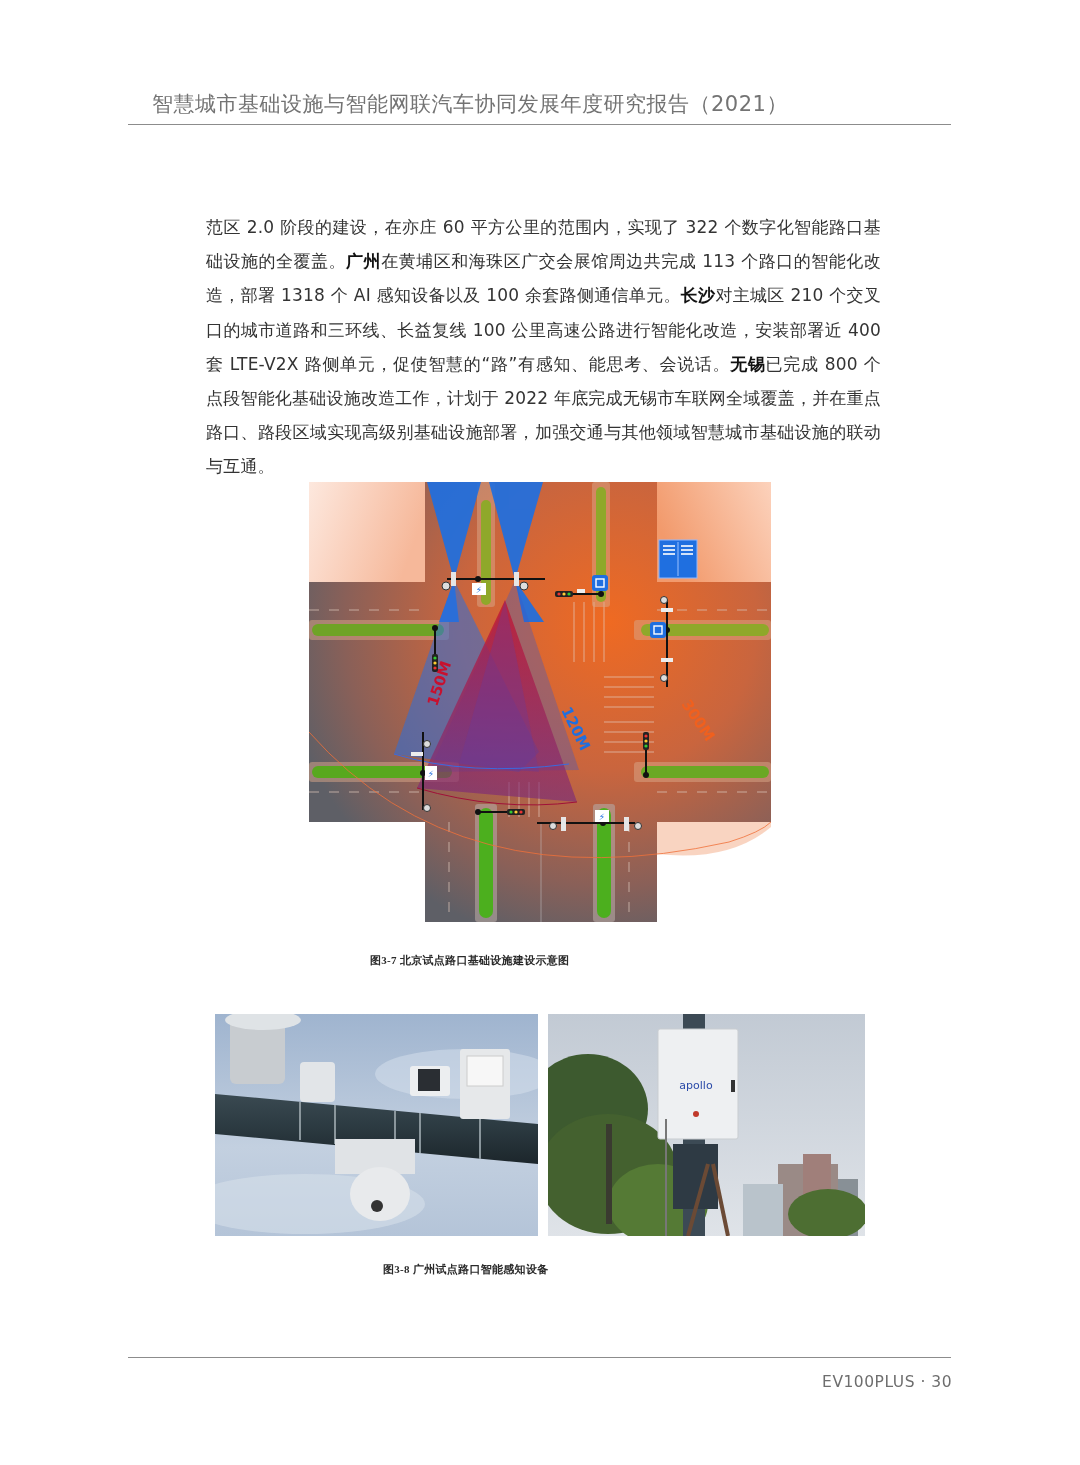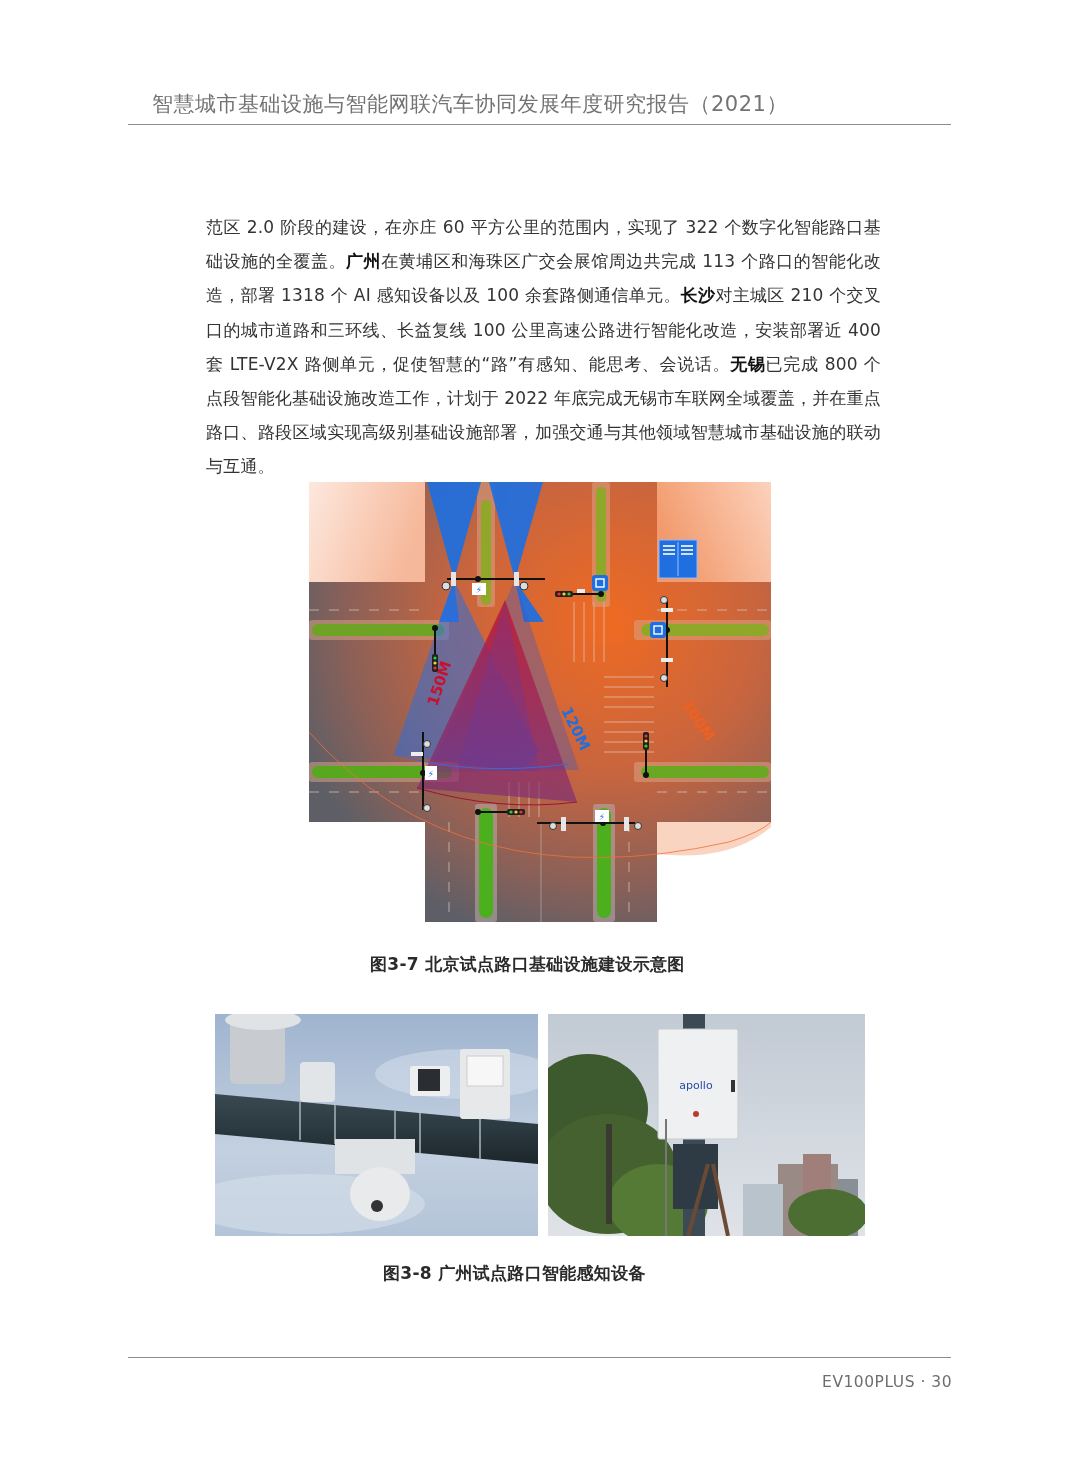--- a/index.html
+++ b/index.html
@@ -4,21 +4,21 @@
 <style>
   html,body{margin:0;padding:0;background:#ffffff;}
   body{width:1080px;height:1465px;position:relative;overflow:hidden;
        font-family:"DejaVu Sans","Liberation Sans",sans-serif;color:#333;}
   .running-header{position:absolute;left:128px;top:90px;font-size:21px;color:#737373;letter-spacing:0.5px;margin-left:24px;}
   .header-rule{position:absolute;left:128px;top:124px;width:823px;height:1px;background:#8c8c8c;}
   .body-text{position:absolute;left:206px;top:210px;width:675px;font-size:17px;line-height:34.2px;color:#333;
              text-align:justify;letter-spacing:0.2px;}
   .body-text b{font-weight:bold;color:#111;}
   .fig1{position:absolute;left:309px;top:482px;width:462px;height:440px;}
-  .caption{position:absolute;font-size:17px;color:#2a2a2a;font-weight:bold;letter-spacing:0.3px;}
+  .caption{position:absolute;font-size:11px;color:#2a2a2a;font-weight:bold;letter-spacing:0.3px;font-family:Liberation Serif, serif;}
   .cap1{left:370px;top:953px;}
   .cap2{left:383px;top:1262px;}
   .photo{position:absolute;top:1014px;height:263px;overflow:hidden;}
   .photo-left{left:215px;width:323px;}
   .photo-right{left:548px;width:317px;}
   .footer-rule{position:absolute;left:128px;top:1357px;width:823px;height:1px;background:#8c8c8c;}
   .footer-text{position:absolute;right:128px;top:1373px;font-size:15.5px;color:#6e6e6e;letter-spacing:0.5px;}
 </style>
 </head>
 <body>

